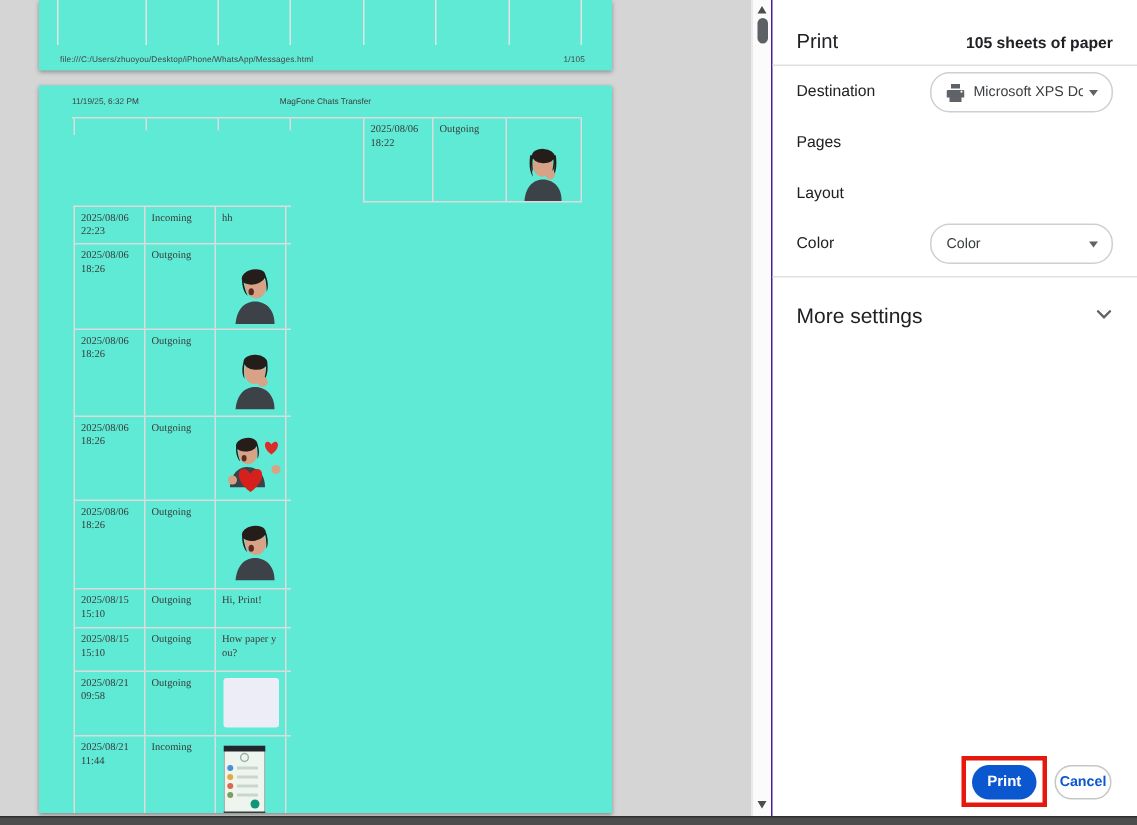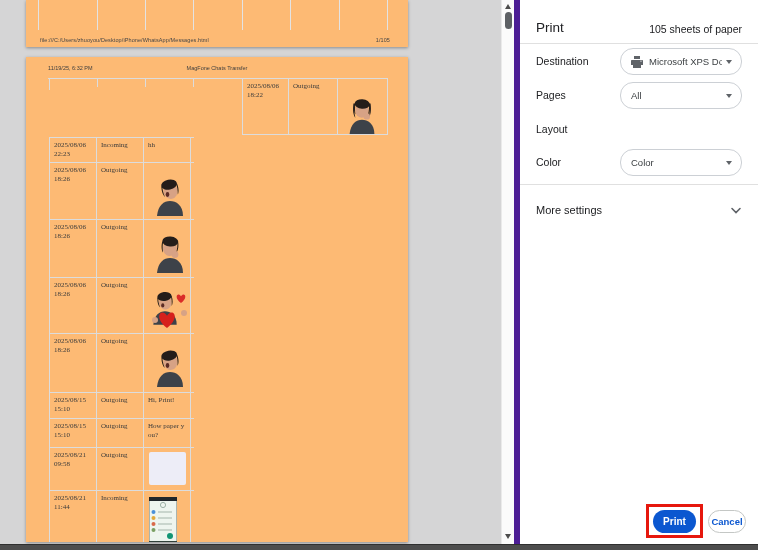--- a/index.html
+++ b/index.html
@@ -1,21 +1,21 @@
 <!DOCTYPE html>
 <html><head>
 <meta charset="utf-8">
 <style>
   html,body{margin:0;padding:0;}
   body{font-family:"Liberation Sans","DejaVu Sans",sans-serif;}
   .app{position:relative;width:758px;height:550px;background:#d5d5d6;overflow:hidden;}
 
   
   .preview-area{position:absolute;left:0;top:0;width:501px;height:544px;background:#d5d5d6;}
-  .page{position:absolute;background:#fdba74;box-shadow:0 1px 3px rgba(0,0,0,.35);}
+  .page{position:absolute;background:#5eead4;box-shadow:0 1px 3px rgba(0,0,0,.35);}
   .page1{left:26px;top:0;width:382px;height:47px;}
   .page2{left:26px;top:57px;width:382px;height:485px;overflow:hidden;}
   .colline{position:absolute;top:0;width:1px;height:30px;background:#e3e3e3;}
   .page1-footer{position:absolute;left:14px;right:18px;bottom:4px;display:flex;justify-content:space-between;
     font-size:5.5px;color:#454545;letter-spacing:.1px;}
   .p2-datetime{position:absolute;left:22px;top:8px;font-size:5.5px;color:#3e3e3e;}
   .p2-title{position:absolute;left:0;right:0;top:8px;text-align:center;font-size:5.5px;color:#3e3e3e;}
   .topline{position:absolute;left:22px;top:21px;width:339px;height:1px;background:#dcdcdc;}
   .tick{position:absolute;top:21px;width:1px;height:9px;background:#dcdcdc;}
 
@@ -36,34 +36,34 @@
   .f-img svg{margin:16px 0 0 4px;display:block;}
 
   
   .scrollbar{position:absolute;left:501px;top:0;width:13px;height:544px;background:#fbfbfb;border-left:1px solid #eaeaea;box-sizing:border-box;}
   .sb-up,.sb-down{position:absolute;left:3px;width:0;height:0;border-left:3.5px solid transparent;border-right:3.5px solid transparent;}
   .sb-up{top:4px;border-bottom:5px solid #4d4d4d;}
   .sb-down{bottom:5px;border-top:5px solid #4d4d4d;}
   .sb-thumb{position:absolute;left:3px;top:12px;width:7px;height:17px;border-radius:3.5px;background:#5d6064;}
 
   
-  .panel{position:absolute;left:514px;top:0;width:244px;height:544px;background:#fff;border-left:6px solid #4c1d95;box-sizing:border-box;color:#202124;}
+  .panel{position:absolute;left:514px;top:0;width:244px;height:544px;background:#fff;border-left:1px solid #4c1d95;box-sizing:border-box;color:#202124;}
   .panel-title{position:absolute;left:16px;top:20px;font-size:13.5px;color:#202124;}
-  .sheets-info{position:absolute;right:16px;top:23px;font-size:10.5px;font-weight:400;color:#202124;}
+  .sheets-info{position:absolute;right:16px;top:23px;font-size:10.5px;font-weight:700;color:#202124;}
   .divider{position:absolute;left:0;right:0;height:1px;background:#e0e0e0;}
   .d1{top:43px;}.d2{top:184px;}
   .field-row{position:absolute;left:16px;right:16px;height:27px;}
   .flabel{font-size:10.5px;line-height:27px;color:#202124;text-align:right;}
   .dropdown{position:absolute;right:0;top:0;width:122px;height:27px;border:1px solid #ccd0d5;border-radius:13px;background:#fff;
     box-sizing:border-box;display:flex;align-items:center;padding:0 9px 0 10px;cursor:pointer;}
   .dd-icon{display:flex;margin-right:6px;}
   .dd-value{flex:1;font-size:9.5px;color:#3c4043;white-space:nowrap;overflow:hidden;}
   .dd-arrow{width:0;height:0;border-left:3.5px solid transparent;border-right:3.5px solid transparent;border-top:4px solid #5f6368;margin-left:4px;}
   .more-settings{position:absolute;left:16px;right:16px;top:196px;height:27px;display:flex;align-items:center;justify-content:space-between;cursor:pointer;}
-  .ms-label{font-size:11px;color:#202124;}
+  .ms-label{font-size:14px;color:#202124;}
   .print-annotation{position:absolute;left:126px;top:504px;width:57px;height:34px;border:3px solid #e6170d;box-sizing:border-box;
     display:flex;align-items:center;justify-content:center;}
   .btn-print{width:43px;height:23px;border:none;border-radius:12px;background:#0b57d0;color:#fff;font-size:10px;font-weight:700;
     font-family:"Liberation Sans","DejaVu Sans",sans-serif;cursor:pointer;}
   .btn-cancel{position:absolute;left:188px;top:510px;width:38px;height:23px;border:1px solid #c4c7c5;border-radius:12px;background:#fff;
     color:#0b57d0;font-size:9.5px;font-weight:700;font-family:"Liberation Sans","DejaVu Sans",sans-serif;padding:0;cursor:pointer;}
 
   .bottom-bar{position:absolute;left:0;right:0;top:544px;height:6px;background:#4d4d4d;border-top:1px solid #2f2f2f;box-sizing:border-box;}
 </style>
 </head>
@@ -286,24 +286,20 @@
               <path fill="#5f6368" d="M3 0h6v3H3V0zM1 4h10c.6 0 1 .4 1 1v4h-2v3H2V9H0V5c0-.6.4-1 1-1zm2 5h6v2H3V9zm7-3.2a.7.7 0 1 0 0-1.4.7.7 0 0 0 0 1.4z"></path>
             </svg>
         </span>
         <span class="dd-value">Microsoft XPS Documer</span>
         <span class="dd-arrow"></span>
       </div>
     </div>
 
     <div class="field-row" style="top:82px">
       <span class="flabel">Pages</span>
-      <div class="dropdown">
-        <span class="dd-value">All</span>
-        <span class="dd-arrow"></span>
-      </div>
     </div>
 
     <div class="field-row" style="top:116px">
       <span class="flabel">Layout</span>
     </div>
 
     <div class="field-row" style="top:149px">
       <span class="flabel">Color</span>
       <div class="dropdown">
         <span class="dd-value">Color</span>

